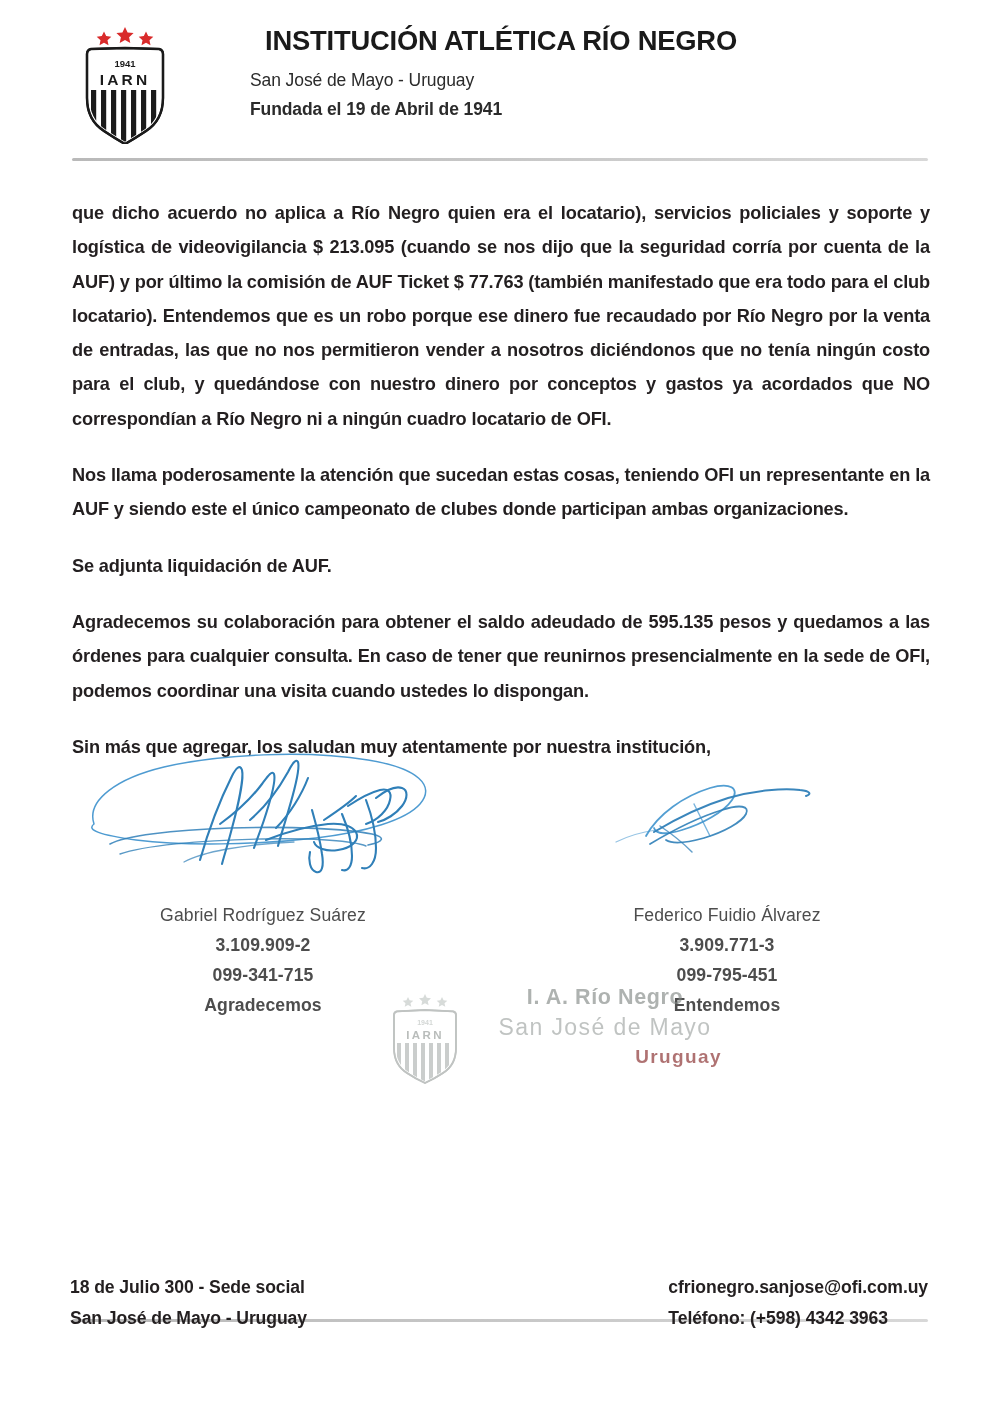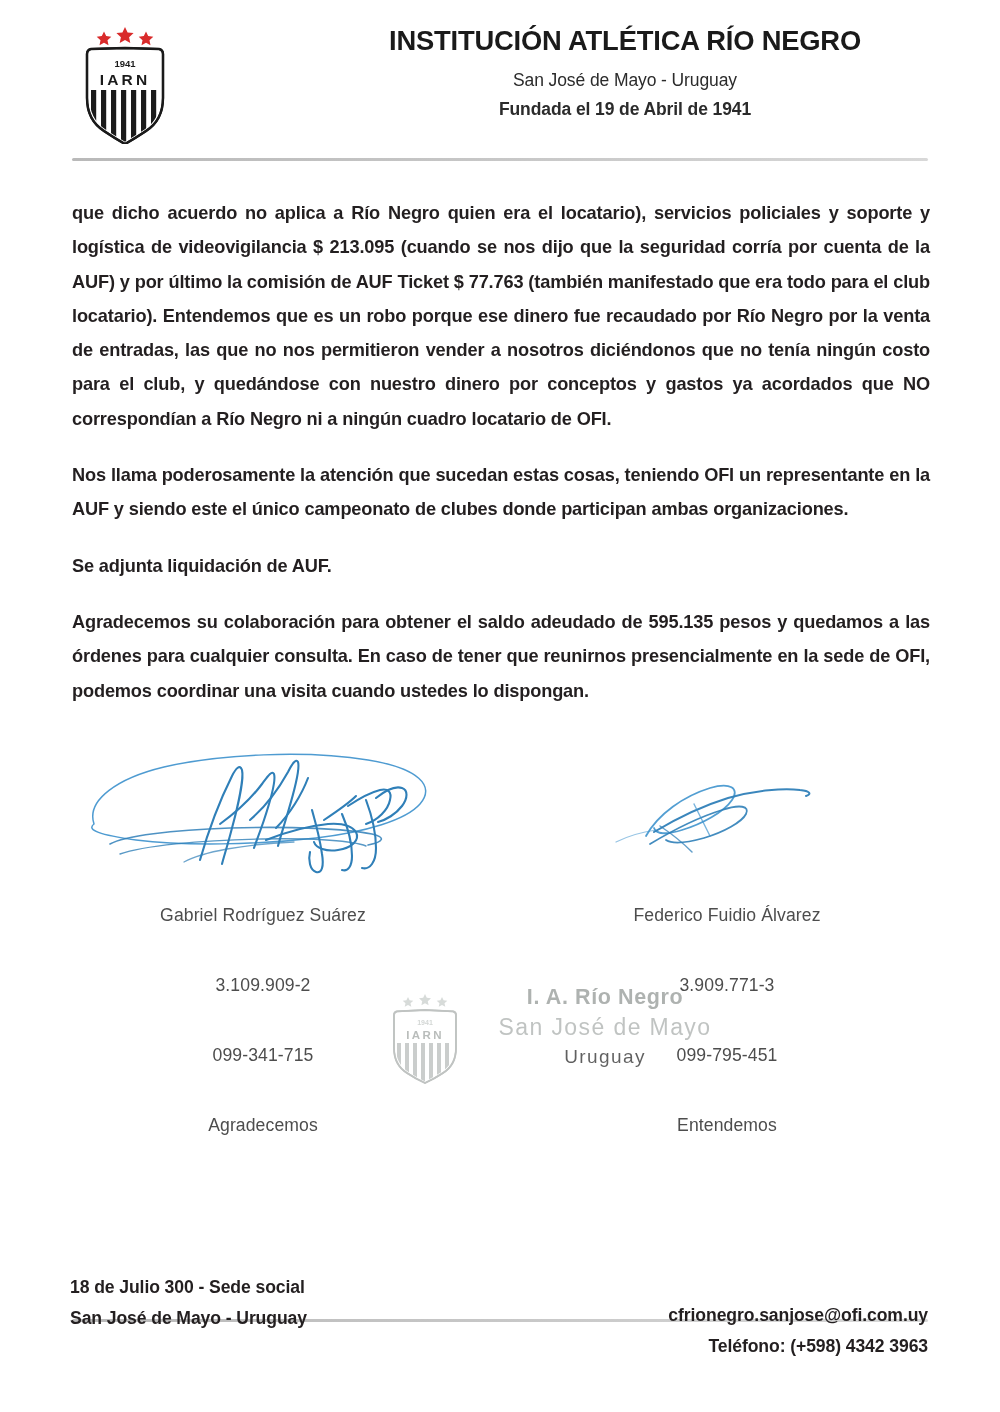--- a/index.html
+++ b/index.html
@@ -34,21 +34,20 @@
     align-items: flex-start;
   }
   .crest-slot {
     width: 250px;
     display: flex;
     justify-content: center;
     padding-top: 4px;
   }
   .header-text {
     flex: 1;
-    text-align: center;
   }
   .org-title {
     font-size: 28.5px;
     font-weight: 700;
     letter-spacing: -0.2px;
     color: #1a1a1a;
     line-height: 1.1;
     margin: 11px 0 0 0;
     white-space: nowrap;
     transform: scaleX(0.96);
@@ -136,25 +135,24 @@
   .sig-name {
     font-size: 17.6px;
     font-weight: 400;
     color: #4d4d4d;
     line-height: 30px;
     letter-spacing: 0.1px;
     margin-top: 24px;
   }
   .sig-id, .sig-phone, .sig-role {
     font-size: 17.6px;
-    font-weight: 400;
+    font-weight: 700;
     color: #4d4d4d;
     line-height: 30px;
     letter-spacing: 0.1px;
-    margin-top: 40px;
   }
 
   
   .stamp {
     position: absolute;
     left: 386px;
     top: 982px;
     width: 320px;
     height: 112px;
     opacity: 0.62;
@@ -183,38 +181,39 @@
   }
   .stamp-l2 {
     font-size: 23px;
     font-weight: 400;
     letter-spacing: 1.4px;
     line-height: 30px;
     color: #9aa09d;
   }
   .stamp-l3 {
     font-size: 19px;
-    font-weight: 400;
+    font-weight: 700;
     letter-spacing: 1.4px;
     line-height: 30px;
-    color: #000000;
+    color: #7f1d1d;
+    text-align: right;
   }
 
   
   .footer {
     position: absolute;
     left: 70px;
     top: 1272px;
     width: 858px;
     display: flex;
     justify-content: space-between;
     align-items: flex-start;
   }
   .footer-col { font-size: 17.6px; line-height: 31px; font-weight: 600; color: #231f20; letter-spacing: -0.1px; }
-  .footer-col.right { text-align: right; margin-top: 28px; }
+  .footer-col.right { text-align: left; }
 
   
   .crest { width: 104px; height: 126px; display: block; }
 </style>
 </head>
 <body>
 
 <div class="page">
 
   <div class="letterhead">
@@ -264,20 +263,21 @@
   <div class="body-block">
 
     <p class="para para-gap-lg"><span>que dicho acuerdo no aplica a Río Negro quien era el locatario), servicios policiales y soporte y logística de videovigilancia $ 213.095 (cuando se nos dijo que la seguridad corría por cuenta de la AUF) y por último la comisión de AUF Ticket $ 77.763 (también manifestado que era todo para el club locatario). Entendemos que es un robo porque ese dinero fue recaudado por Río Negro por la venta de entradas, las que no nos permitieron vender a nosotros diciéndonos que no tenía ningún costo para el club, y quedándose con nuestro dinero por conceptos y gastos ya acordados que </span><b>NO</b><span> correspondían a Río Negro ni a ningún cuadro locatario de OFI.</span></p>
 
     <p class="para para-gap-lg">Nos llama poderosamente la atención que sucedan estas cosas, teniendo OFI un representante en la AUF y siendo este el único campeonato de clubes donde participan ambas organizaciones.</p>
 
     <p class="para para-gap-lg">Se adjunta liquidación de AUF.</p>
 
     <p class="para para-gap-lg">Agradecemos su colaboración para obtener el saldo adeudado de 595.135 pesos y quedamos a las órdenes para cualquier consulta. En caso de tener que reunirnos presencialmente en la sede de OFI, podemos coordinar una visita cuando ustedes lo dispongan.</p>
 
+    <p class="para">Sin más que agregar, los saludan muy atentamente por nuestra institución,</p>
   </div>
 
   <div class="signatures">
 
     <div class="sig-col left">
       <div class="sig-ink">
         <svg width="360" height="150" viewBox="0 0 360 150">
           <g fill="none" stroke="#3f93cd" stroke-linecap="round" stroke-linejoin="round">
             <path d="M14 96 C6 72 38 50 84 39 C140 26 226 22 288 32 C338 40 356 58 340 76 C326 92 286 104 236 110
                      C176 117 104 118 56 112 C20 107 6 102 14 96 Z" stroke-width="1.5" opacity="0.92"></path>

